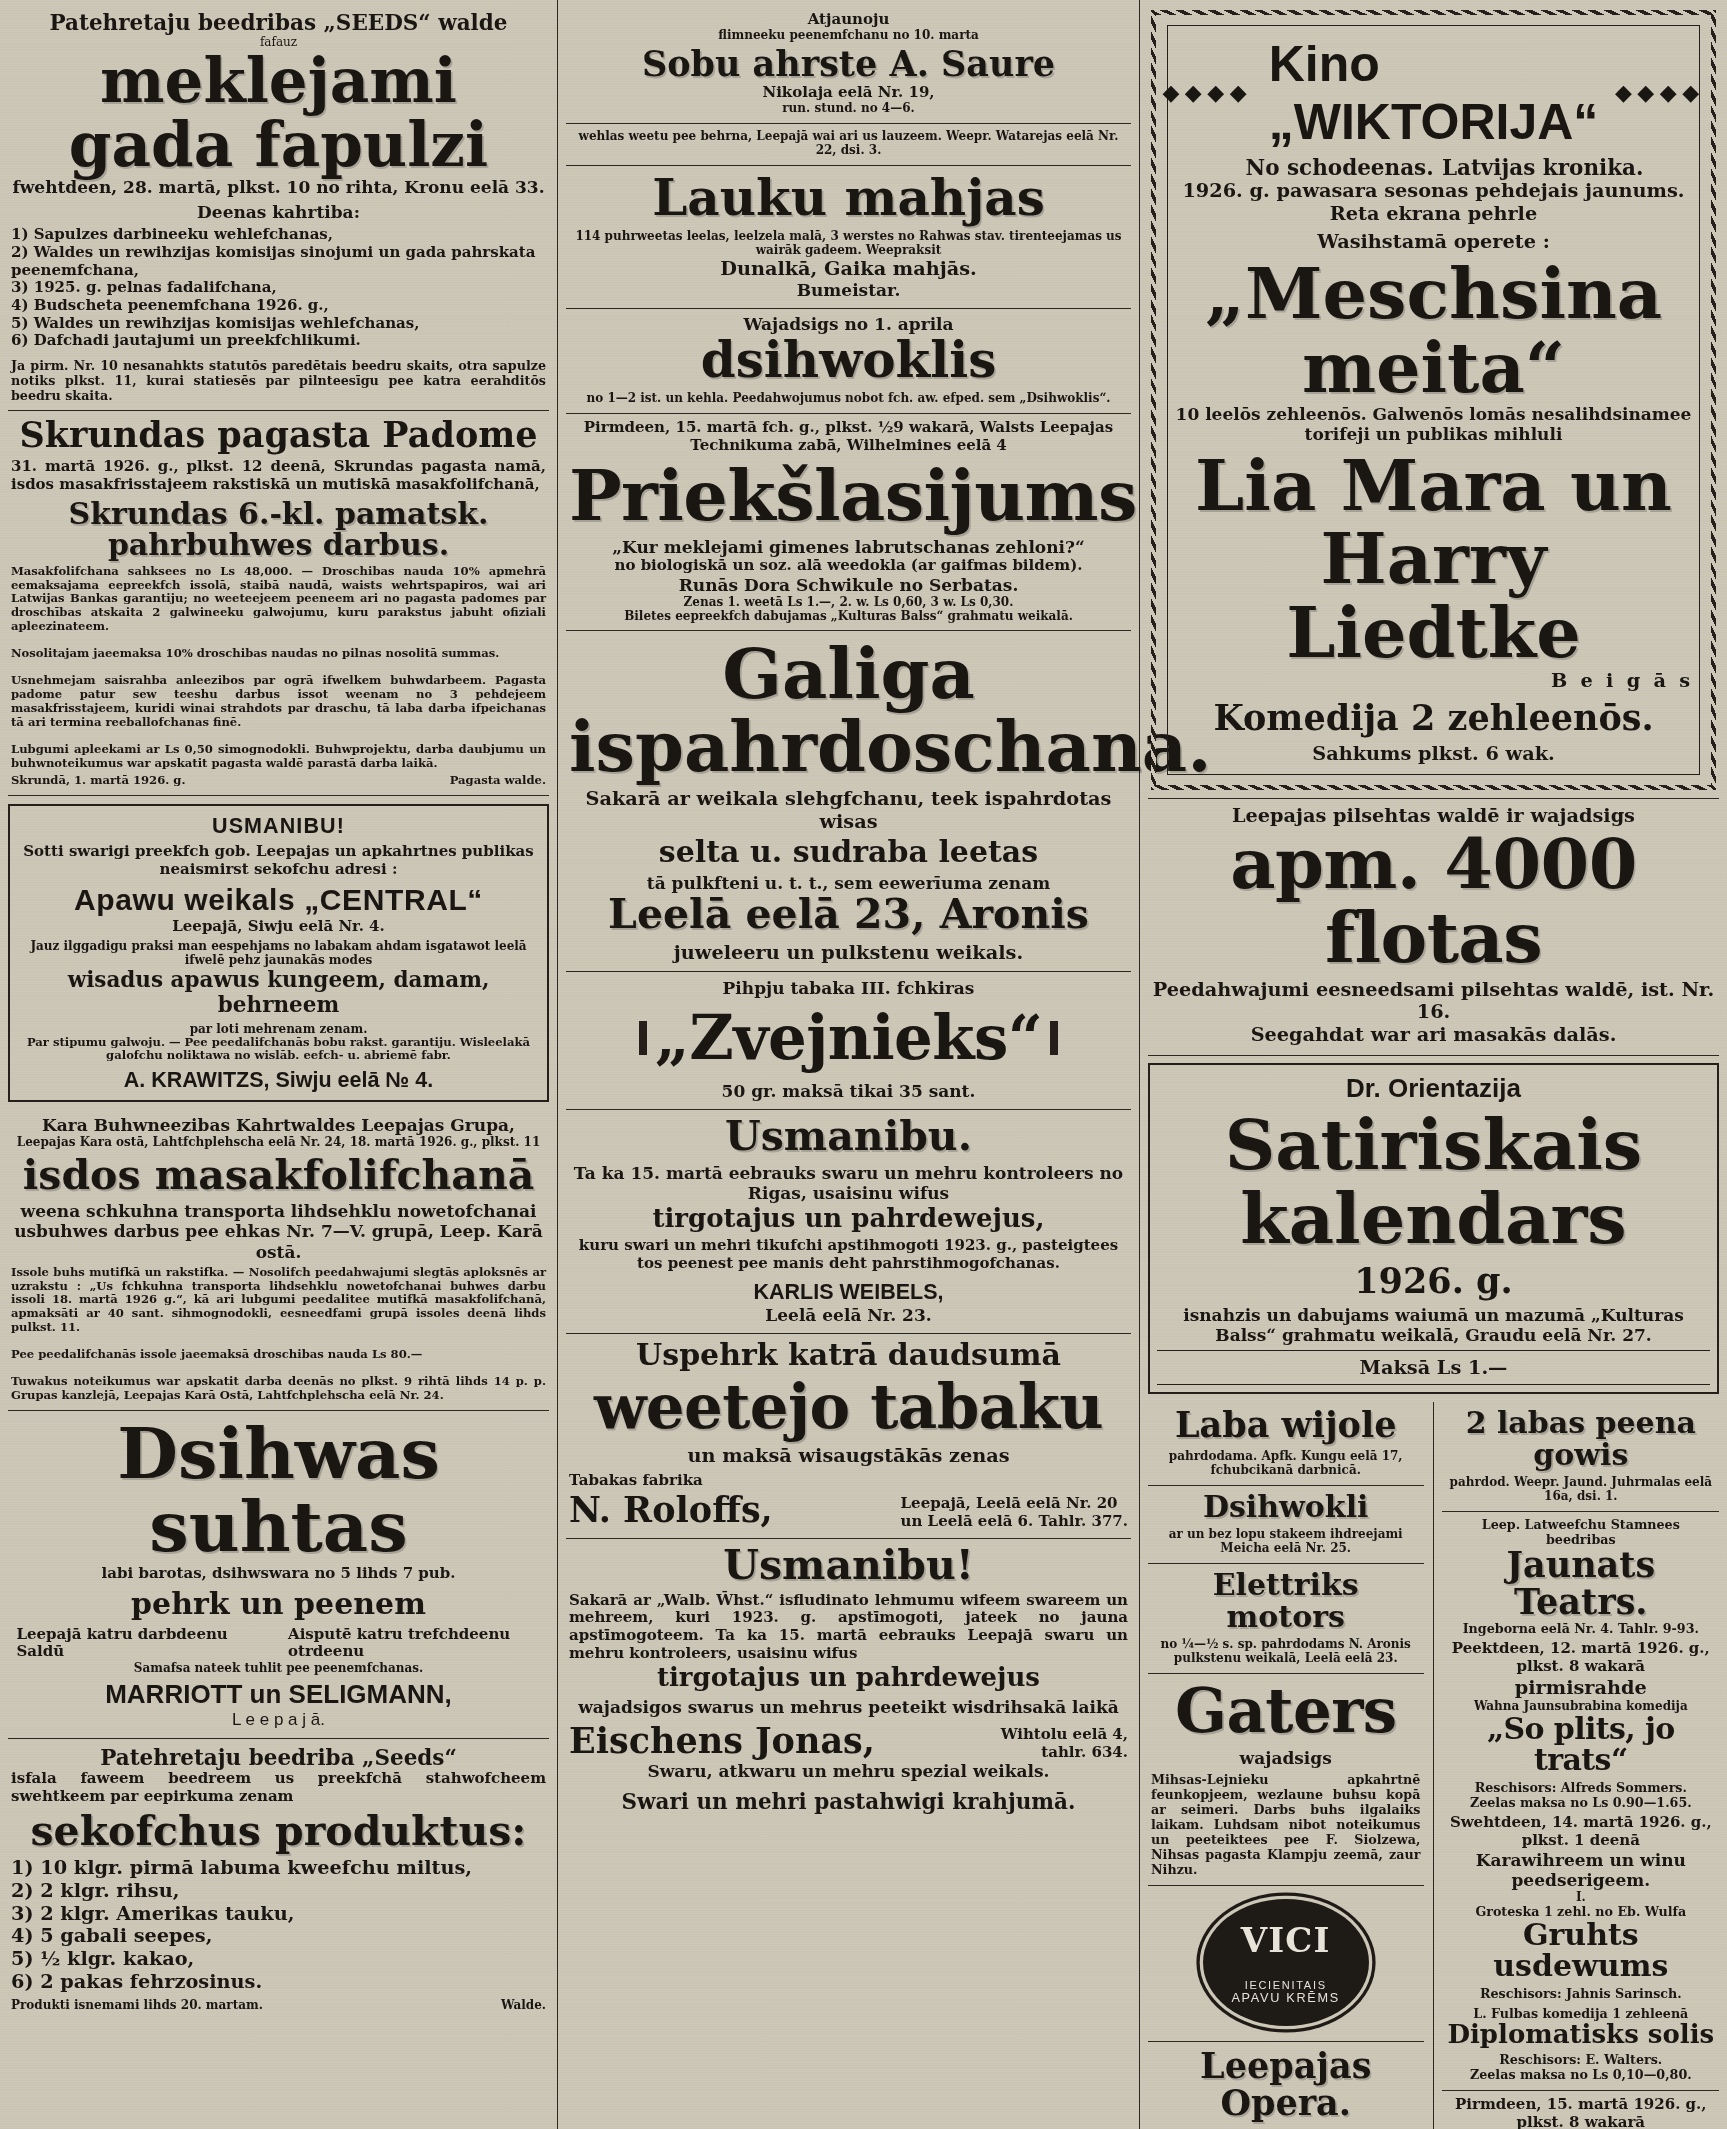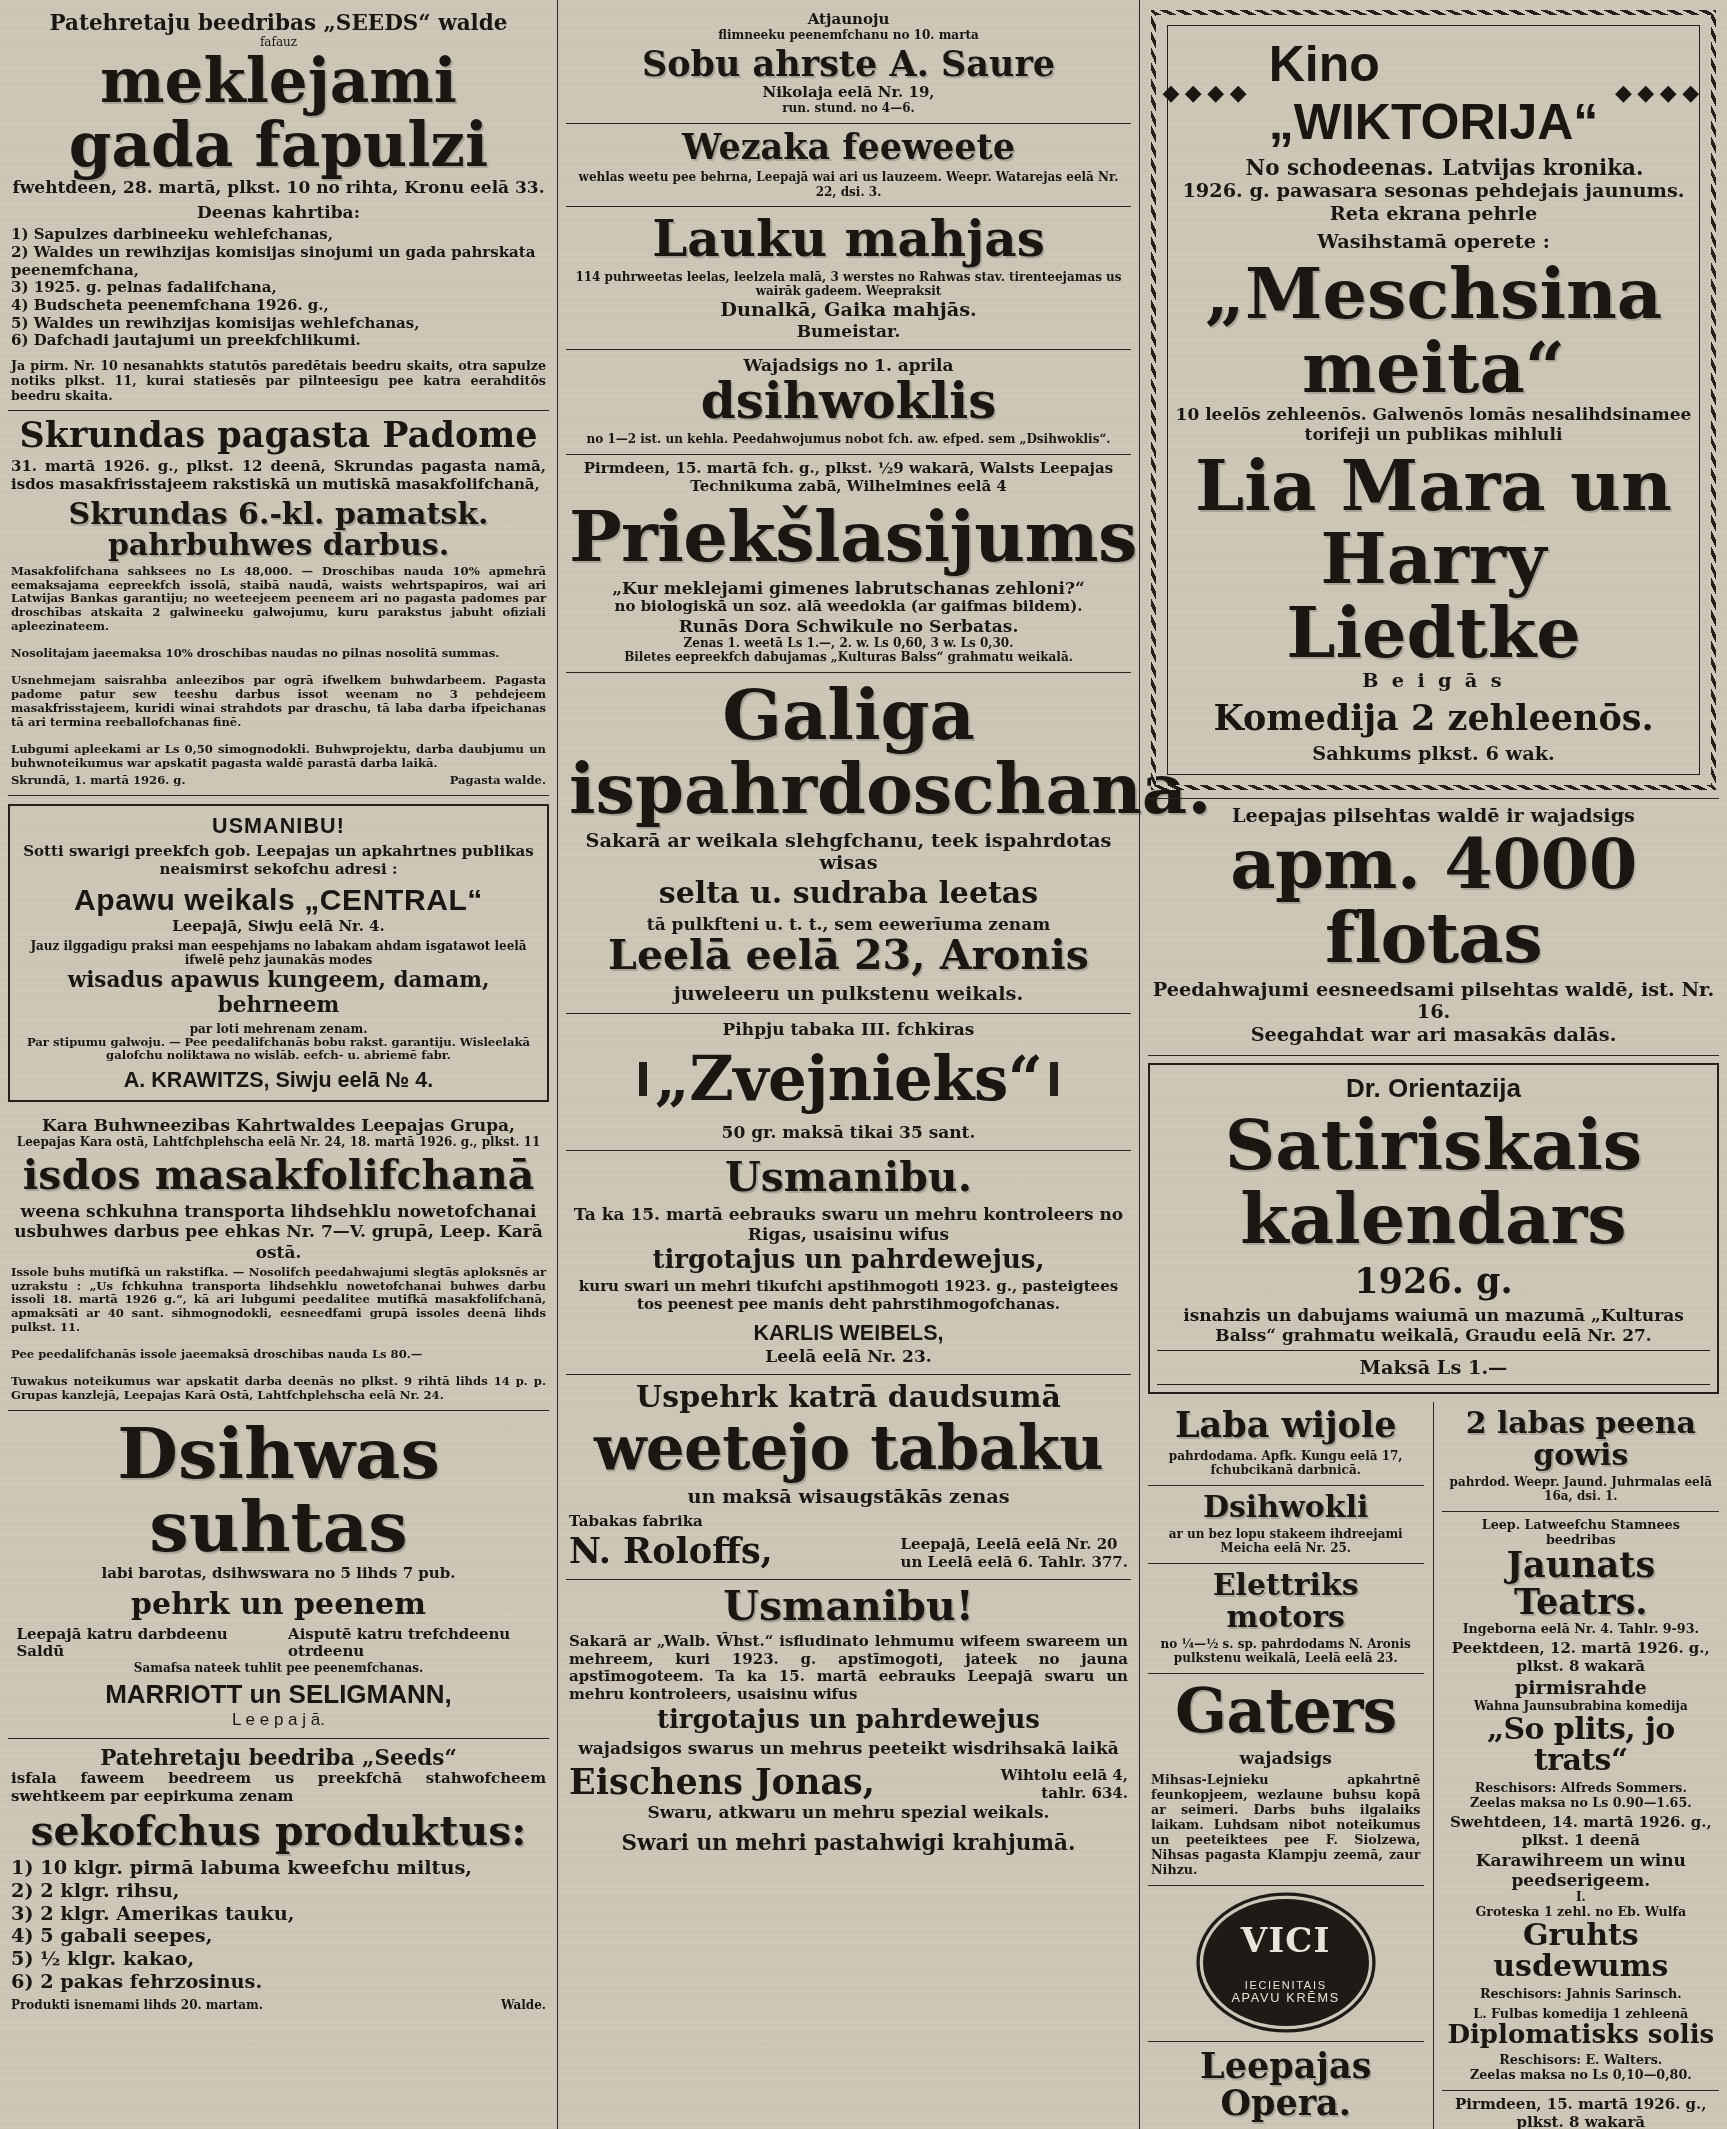--- a/index.html
+++ b/index.html
@@ -66,21 +66,21 @@
   .t24{font-size:26px;}
   .t28{font-size:30px;}
   .t32{font-size:35px;}
   .t38{font-size:41px;}
   .t46{font-size:50px;}
   .t56{font-size:61px;}
   .t64{font-size:70px;}
 
   .lh{line-height:1.18;}
   .tight{line-height:1.05;}
-  .sp{letter-spacing:3.3px;}
+  .sp{letter-spacing:3.3px;text-align:right;}
   .mb4{margin-bottom:4.4px;}
   .mt8{margin-top:7.7px;}
 
   .shadow-title{
     text-shadow:1.7px 1.7px 0 rgba(0,0,0,0.18);
   }
 
   
   .orn{
     border:5.5px solid #241f1a;
@@ -226,21 +226,20 @@
 
       <div class="ad">
         <div class="center frak t14">Atjaunoju</div>
         <div class="center frak t13 mb4">flimneeku peenemfchanu no 10. marta</div>
         <div class="center frak t32 tight shadow-title">Sobu ahrste A. Saure</div>
         <div class="center frak t14">Nikolaja eelā Nr. 19,</div>
         <div class="center frak t13">run. stund. no 4—6.</div>
       </div>
 
       <div class="ad">
-        <div class="center frak t32 tight mb4 shadow-title">Wezaka feeweete</div>
         <div class="center frak t13 lh">wehlas weetu pee behrna, Leepajā wai ari us lauzeem. Weepr. Watarejas eelā Nr. 22, dsi. 3.</div>
       </div>
 
       <div class="ad">
         <div class="center frak t46 tight mb4 shadow-title">Lauku mahjas</div>
         <div class="center frak t13 lh">114 puhrweetas leelas, leelzela malā, 3 werstes no Rahwas stav. tirenteejamas us wairāk gadeem. Weepraksit</div>
         <div class="center frak t18">Dunalkā, Gaika mahjās.</div>
         <div class="center frak t16">Bumeistar.</div>
       </div>
 

